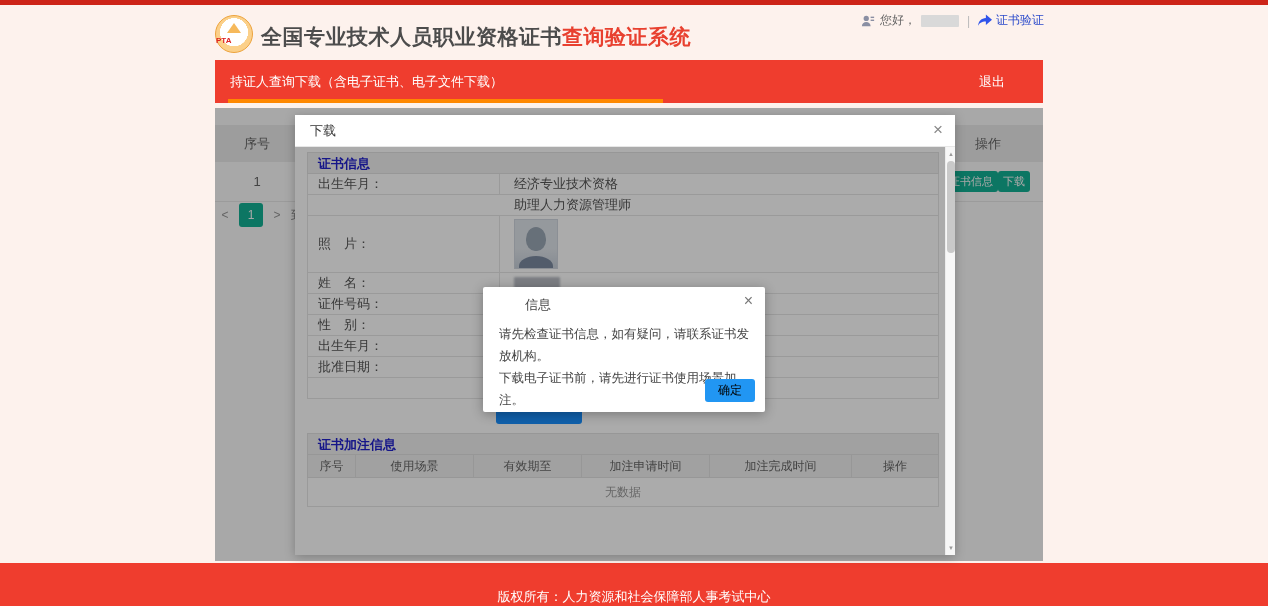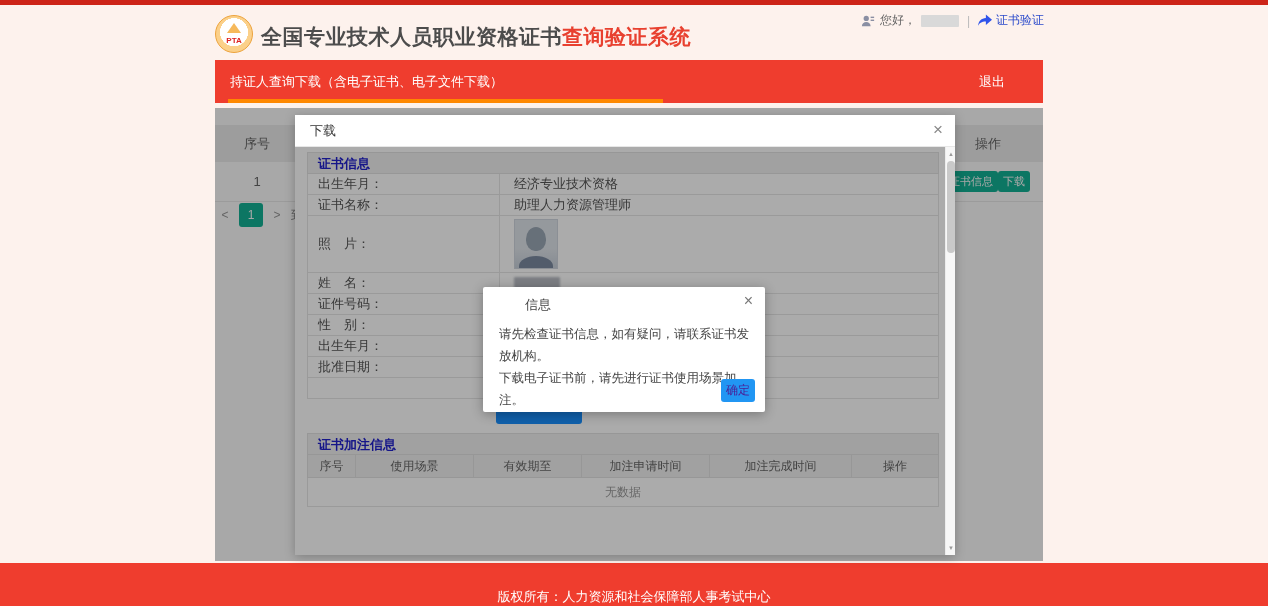--- a/index.html
+++ b/index.html
@@ -11,21 +11,21 @@
     color:#555;
   }
   
   .topbar { position:absolute; left:0; top:0; width:1268px; height:5px; background:#cd2418; }
 
   
   .hdr { position:absolute; left:215px; top:8px; width:831px; height:52px; }
   .logo {
     position:absolute; left:0; top:7px; width:38px; height:38px; border-radius:50%;
     background:radial-gradient(circle at 50% 45%, #ffffff 0 52%, #fbd08a 53% 72%, #f5a93c 100%);
-    border:1px solid #eda33b; display:flex; align-items:flex-end; justify-content:center;
+    border:1px solid #eda33b; display:flex; align-items:flex-end; justify-content:flex-start;
   }
   .logo .pta { font-size:8px; font-weight:bold; color:#d22; letter-spacing:0; margin-bottom:7px; }
   .logo .peak { position:absolute; top:7px; left:50%; transform:translateX(-50%);
     width:0; height:0; border-left:7px solid transparent; border-right:7px solid transparent;
     border-bottom:10px solid #f6b95b; }
   .title-line { position:absolute; left:46px; top:15px; font-size:21px; font-weight:bold; letter-spacing:.5px; }
   .title-main { color:#4c4c4c; }
   .title-accent { color:#e8402f; }
   .userarea { position:absolute; right:2px; top:4px; display:flex; align-items:center; gap:5px; font-size:12px; color:#666; }
   .redacted-name { width:38px; height:12px; background:#d9d9d9; border-radius:1px; filter:blur(.6px); }
@@ -90,21 +90,21 @@
   .sbar .arr { position:absolute; left:0; width:10px; height:10px; font-size:6px; color:#9a9a9a; text-align:center; line-height:10px; cursor:pointer; }
   .arr-up { top:2px; } .arr-dn { bottom:2px; }
   .sbar .thumb { position:absolute; left:1px; top:14px; width:8px; height:92px; background:#c9c9c9; border-radius:4px; cursor:pointer; }
 
   
   .info-dialog { position:absolute; left:188px; top:140px; width:282px; height:125px; background:#fff; z-index:20;
     box-shadow:0 2px 12px rgba(0,0,0,.3); border-radius:2px; }
   .info-dialog .ttl { position:absolute; left:16px; top:9px; font-size:13px; color:#444;margin-left:26px; }
   .info-dialog .x { position:absolute; right:12px; top:5px; font-size:16px; color:#777; cursor:pointer; }
   .info-lines { position:absolute; left:16px; top:36px; right:12px; font-size:12.5px; color:#444; line-height:22px; }
-  .ok-btn { position:absolute; right:10px; bottom:10px; width:34px; height:23px; background:#2196f3; color:#4c1d95;
+  .ok-btn { position:absolute; right:10px; bottom:10px; width:50px; height:23px; background:#2196f3; color:#000000;
     border:none; border-radius:3px; font-size:12px; cursor:pointer; }
 
   
   .footer { position:absolute; left:0; top:563px; width:1268px; height:43px; background:#ef3d2e; color:#fff;
     font-size:13px; display:flex; align-items:flex-end; justify-content:center; }
 
   .icon-user { width:14px; height:14px; }
   .icon-share { width:14px; height:13px; }
 </style>
 </head>
@@ -172,21 +172,20 @@
   <div class="modal-body">
 
     <div class="body-content">
 
       <div class="sec-band" style="top:5px;">证书信息</div>
       <div class="info-row" style="top:27px;height:21px;">
         <div class="info-label">出生年月：</div>
         <div class="info-value">经济专业技术资格</div>
       </div>
       <div class="info-row" style="top:48px;height:21px;">
-        <div class="info-label">证书名称：</div>
         <div class="info-value">助理人力资源管理师</div>
       </div>
       <div class="info-row" style="top:69px;height:57px;">
         <div class="info-label">照　片：</div>
         <div class="info-value">
           <div class="photo">
             <div class="head"></div>
             <div class="body"></div>
           </div>
         </div>

